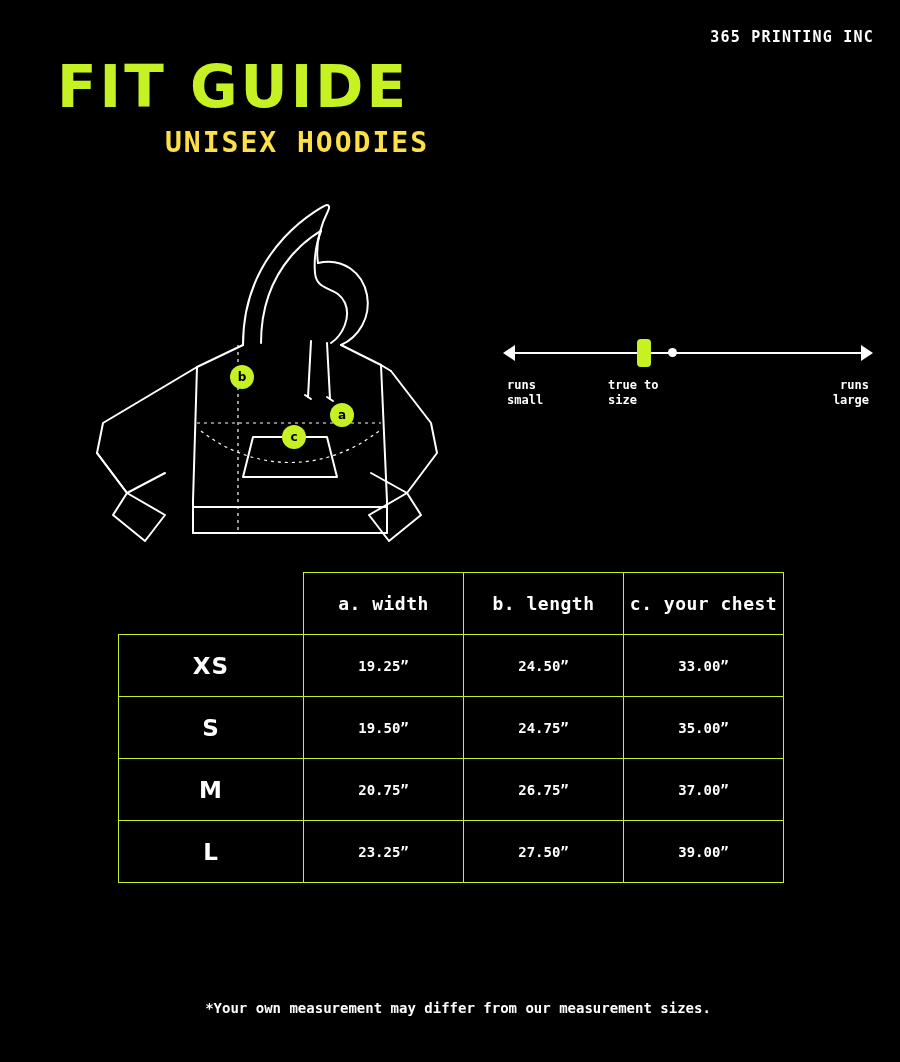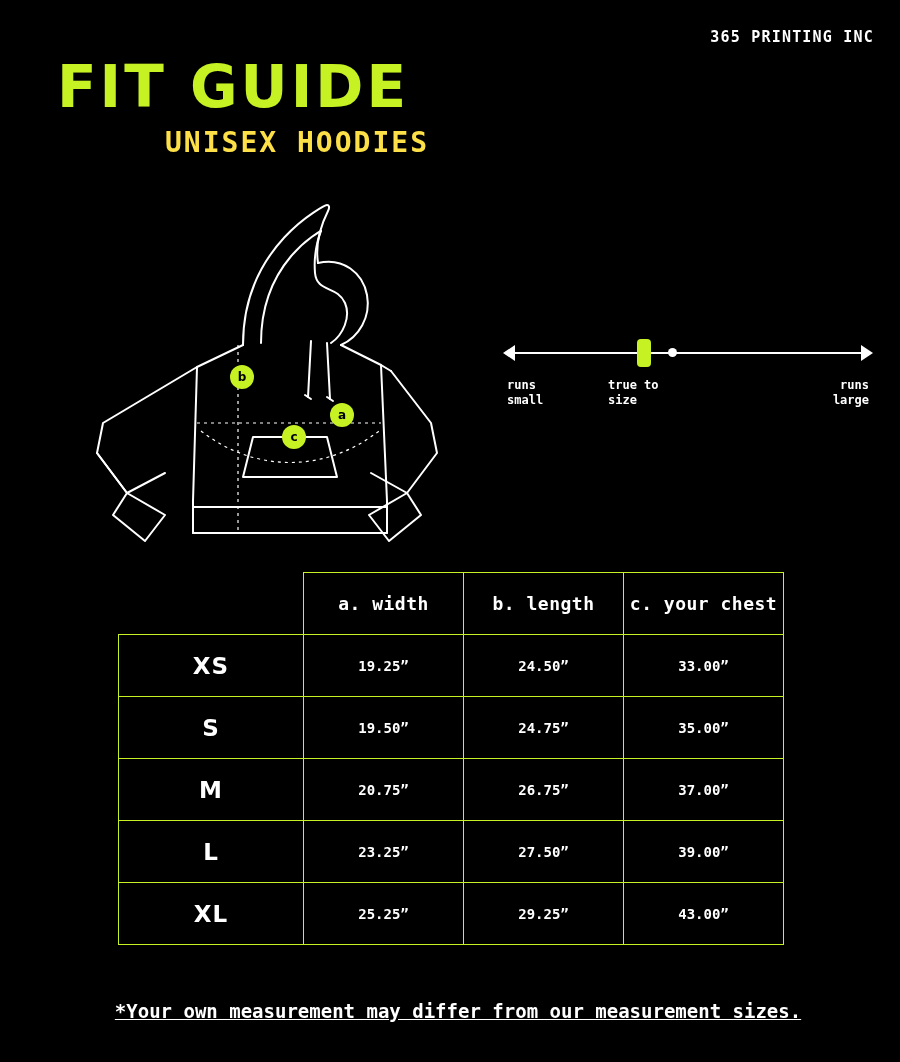--- a/index.html
+++ b/index.html
@@ -173,24 +173,23 @@
   .col-size { width: 185px; }
   .col-v { width: 160px; }
 
   .footnote {
     position: absolute;
     left: 16px;
     right: 0;
     top: 1000px;
     text-align: center;
     font-family: "DejaVu Sans Mono", monospace;
-    font-size: 19px;
-    font-weight: bold;
-    color: #ffffff;
-    text-decoration: underline;
+    font-size: 14px;
+    font-weight: bold;
+    color: #ffffff;
   }
 </style>
 </head>
 <body>
 
 <div class="brand">365 PRINTING INC</div>
 
 <div class="title">FIT GUIDE</div>
 <div class="subtitle">UNISEX HOODIES</div>
 
@@ -292,22 +291,16 @@
       <td class="val">20.75”</td>
       <td class="val">26.75”</td>
       <td class="val">37.00”</td>
     </tr>
     <tr>
       <td class="size">L</td>
       <td class="val">23.25”</td>
       <td class="val">27.50”</td>
       <td class="val">39.00”</td>
     </tr>
-    <tr>
-      <td class="size">XL</td>
-      <td class="val">25.25”</td>
-      <td class="val">29.25”</td>
-      <td class="val">43.00”</td>
-    </tr>
   </tbody>
 </table>
 
 <div class="footnote">*Your own measurement may differ from our measurement sizes.</div>
 
 </body></html>

